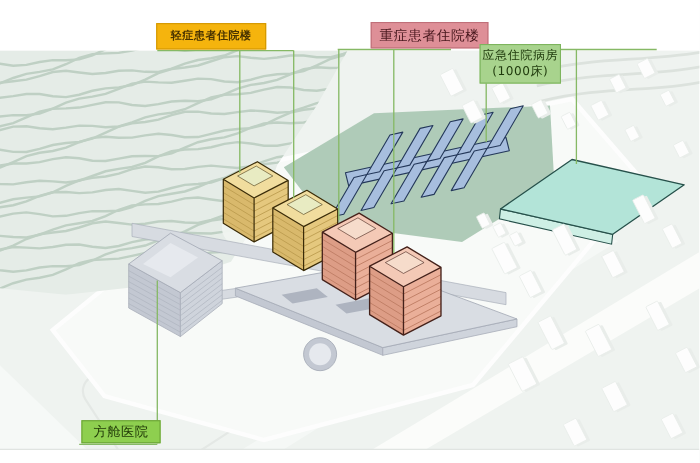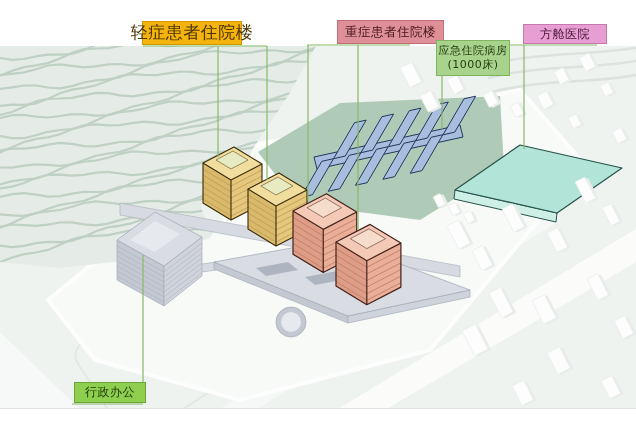--- a/index.html
+++ b/index.html
@@ -4,22 +4,22 @@
 <style>
   html,body{margin:0;padding:0;background:#ffffff;}
   .stage{position:relative;width:636px;height:421px;background:#ffffff;overflow:hidden;
          font-family:"DejaVu Sans",sans-serif;}
   .stage svg{position:absolute;left:0;top:0;}
 
   
   .lbl{position:absolute;display:flex;align-items:center;justify-content:center;
        box-sizing:border-box;white-space:nowrap;letter-spacing:.5px;line-height:1.25;
        font-family:"DejaVu Sans",sans-serif;}
-  #l-mild{left:142px;top:21px;width:100px;height:24px;font-size:17px;
-      background:var(--label-mild-bg);border:1px solid var(--label-mild-border);color:var(--label-mild-text);}
+  #l-mild{left:142px;top:21px;width:100px;height:24px;font-size:10px;
+      background:var(--label-mild-bg);border:1px solid var(--label-mild-border);color:var(--label-mild-text);font-weight:bold;}
   #l-severe{left:305px;top:20px;width:107px;height:24px;font-size:12.5px;
       background:var(--label-severe-bg);border:1px solid var(--label-severe-border);color:var(--label-severe-text);margin-left:32px;}
   #l-emergency{left:436px;top:8px;width:74px;height:36px;font-size:11px;flex-direction:column;
       background:var(--label-emergency-bg);border:1px solid var(--label-emergency-border);color:var(--label-emergency-text);margin-top:32px;}
   #l-fangcang{left:523px;top:24px;width:84px;height:20px;font-size:12px;
       background:var(--label-fangcang-bg);border:1px solid var(--label-fangcang-border);color:var(--label-fangcang-text);}
   #l-admin{left:74px;top:382px;width:72px;height:21px;font-size:12px;
       background:var(--label-admin-bg);border:1px solid var(--label-admin-border);color:var(--label-admin-text);}
 
   
@@ -291,16 +291,15 @@
            M442,45 H597 M442,45 V129 M524,45 V149
            M143,255 V403 M72,404 H143"></path>
 </svg>
 
 <div class="lbl" id="l-mild">轻症患者住院楼</div>
 <div class="lbl" id="l-severe">重症患者住院楼</div>
 <div class="lbl" id="l-emergency">
   <span>应急住院病房</span>
   <span>(1000床)</span>
 </div>
-<div class="lbl" id="l-fangcang">方舱医院</div>
-<div class="lbl" id="l-admin">行政办公</div>
+<div class="lbl" id="l-admin">方舱医院</div>
 
 </div>
 
 </body></html>

